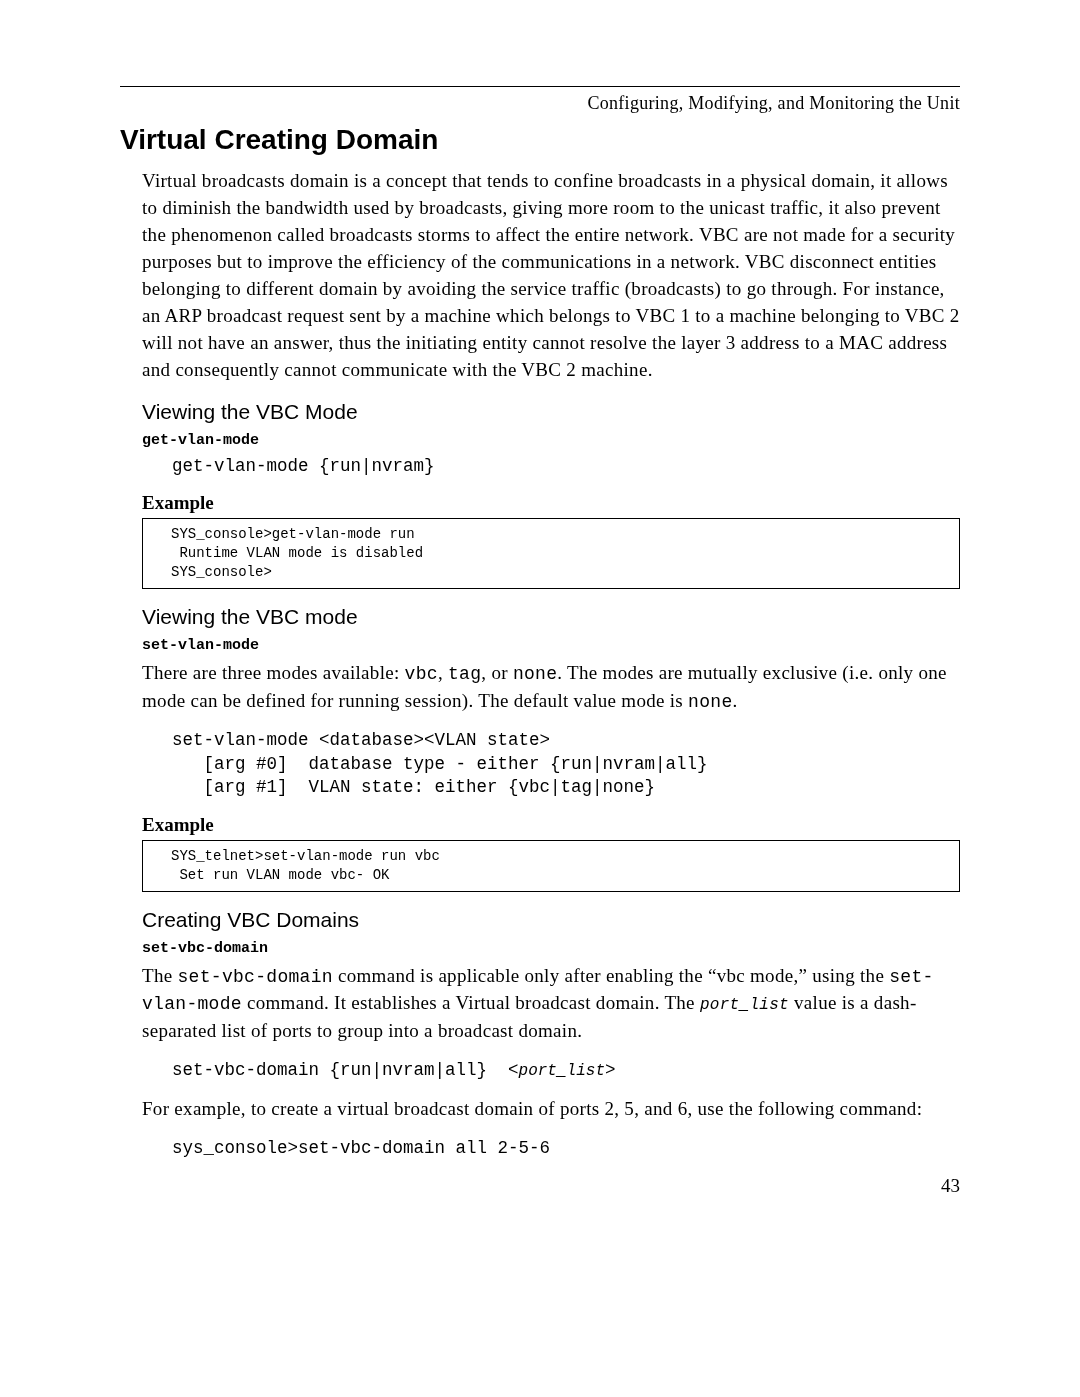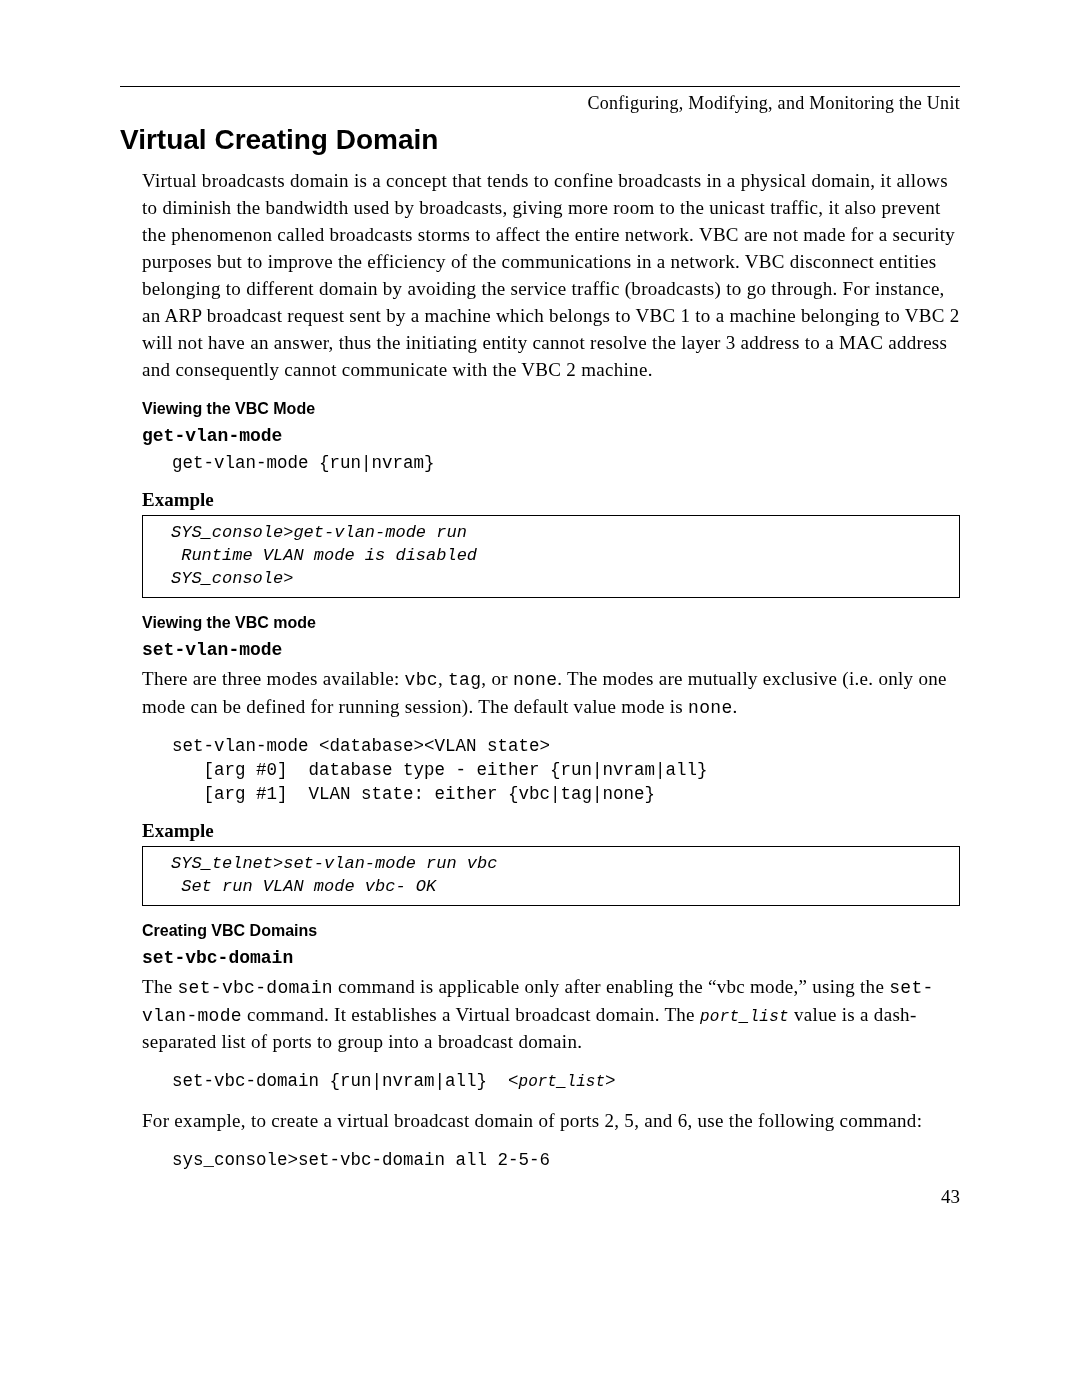--- a/index.html
+++ b/index.html
@@ -32,28 +32,28 @@
   .body-text {
     font-size: 19px;
     line-height: 1.42;
     margin: 0 0 14px 0;
     text-align: left;
     padding-left: 22px;
     letter-spacing: 0.3px;
   }
   h2 {
     font-family: Arial, Helvetica, sans-serif;
-    font-weight: bold;
-    font-size: 16px;
+    font-weight: normal;
+    font-size: 21px;
     margin: 16px 0 8px 22px;
   }
   .cmd-label {
     font-family: "Courier New", Courier, monospace;
     font-weight: bold;
-    font-size: 18px;
+    font-size: 15px;
     margin: 6px 0 6px 22px;
   }
   .code-plain {
     font-family: "Courier New", Courier, monospace;
     font-size: 17.5px;
     white-space: pre;
     margin: 6px 0 14px 52px;
     line-height: 1.35;
   }
   .example-label {
@@ -62,24 +62,23 @@
     font-size: 19px;
     margin: 6px 0 4px 22px;
   }
   .code-box {
     border: 1px solid #000;
     margin: 0 0 14px 22px;
     padding: 6px 8px 6px 28px;
   }
   .code-box .mono {
     font-family: "Courier New", Courier, monospace;
-    font-size: 17px;
+    font-size: 14px;
     white-space: pre;
     line-height: 1.35;
-    font-style: italic;
   }
   .mono-inline {
     font-family: "Courier New", Courier, monospace;
     font-size: 18px;
     margin-top: 20px;
   }
   .italic-mono {
     font-family: "Courier New", Courier, monospace;
     font-style: italic;
     font-size: 16px;

